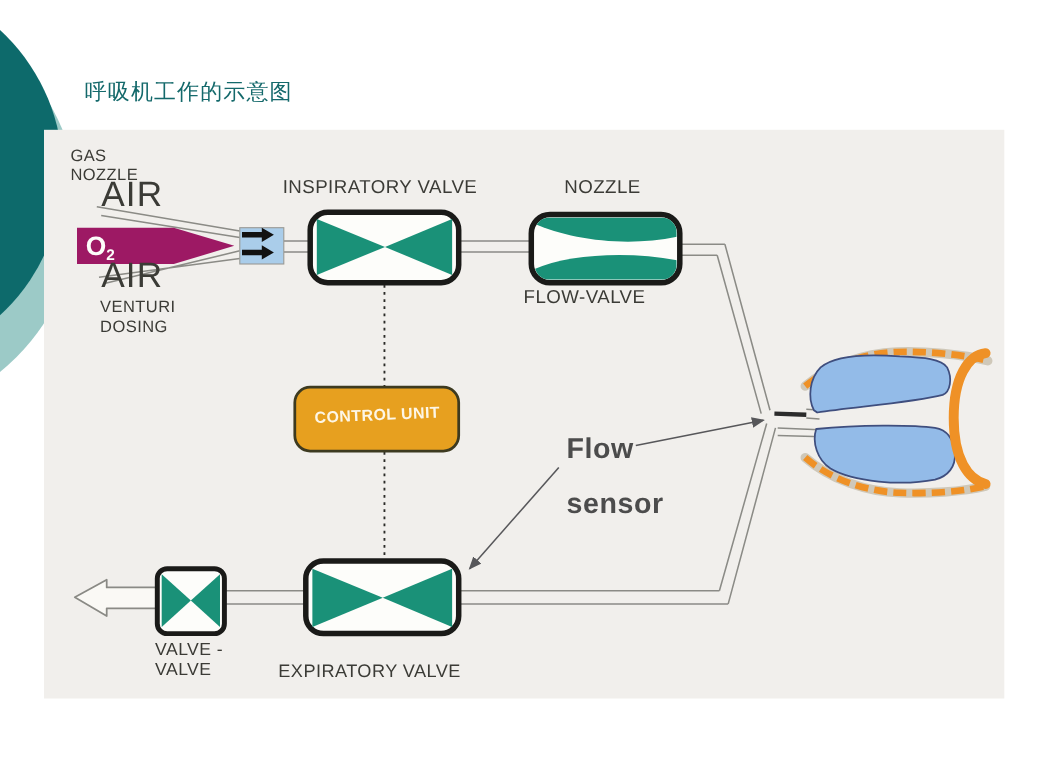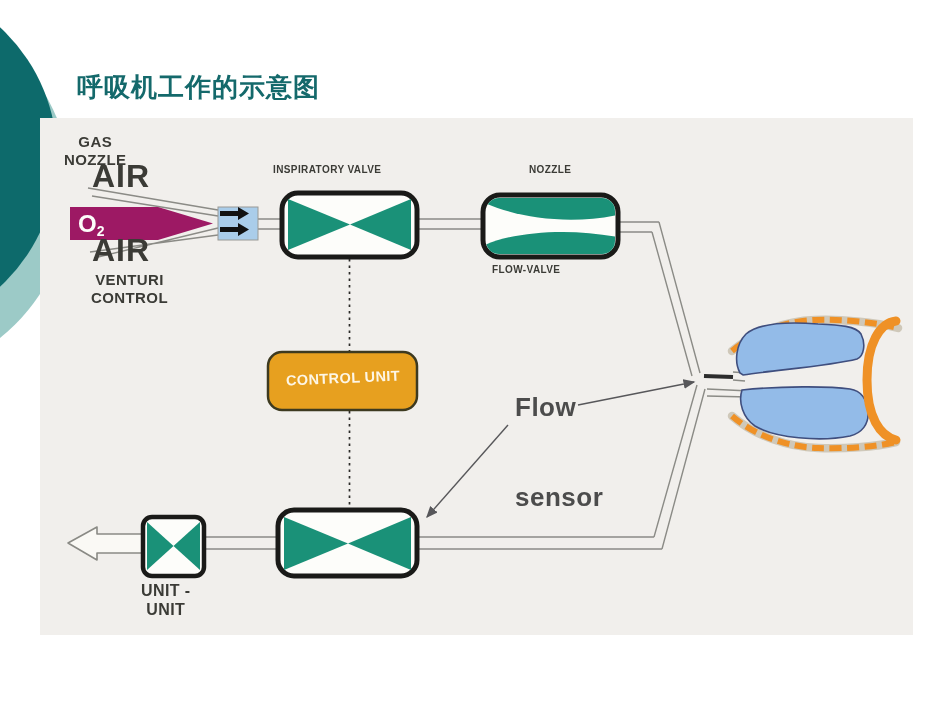--- a/index.html
+++ b/index.html
@@ -9,40 +9,39 @@
     font-family:"Liberation Sans", sans-serif;
   }
   
   .deco{position:absolute;left:0;top:0;pointer-events:none;}
   .deco .c-light{fill:var(--circle_light_teal,#9ccac7);}
   .deco .c-dark{fill:var(--circle_dark_teal,#0d6a6b);}
 
   
   .title{
     position:absolute;left:77px;top:70px;
-    font-size:26px;font-weight:700;letter-spacing:1px;
+    font-size:20px;font-weight:400;letter-spacing:1px;
     color:var(--title_teal,#14696b);
     white-space:nowrap;
   }
 
   
   .photo{
     position:absolute;left:40px;top:118px;width:873px;height:517px;
     background:var(--photo_bg,#f1efec);
   }
   .photo svg.art{position:absolute;left:0;top:0;}
 
   .lbl{
     position:absolute;color:var(--label_dark,#3b3b36);
-    font-weight:700;font-size:15px;line-height:18px;letter-spacing:.4px;
+    font-weight:400;font-size:15px;line-height:18px;letter-spacing:.4px;
     white-space:nowrap;
-    text-align:center;
   }
   .lbl.big{font-size:32px;line-height:26px;letter-spacing:1px;}
-  .lbl.mid{font-size:10px;margin-left:16px;}
+  .lbl.mid{font-size:17px;}
   .lbl.peep{font-size:16px;line-height:19px;}
   .lbl.exp{font-size:16.5px;}
   .annot{
     position:absolute;color:var(--annotation_gray,#4c4c4c);
     font-size:26px;font-weight:700;letter-spacing:.5px;white-space:nowrap;
   }
   .cu-text{
     position:absolute;left:230px;top:252px;width:146px;text-align:center;
     color:#fdf6e6;font-size:14.5px;font-weight:700;letter-spacing:.4px;
     transform:rotate(-2.5deg);
@@ -159,25 +158,26 @@
   </svg>
 
   <div class="lbl" style="left:24px;top:15px;">
     <div>GAS</div>
     <div>NOZZLE</div>
   </div>
   <div class="lbl big" style="left:52px;top:45px;">AIR</div>
   <div class="lbl big" style="left:52px;top:119px;">AIR</div>
   <div class="lbl" style="left:22px;top:153px;margin-left:29px;">
     <div>VENTURI</div>
-    <div>CONTROL</div>
+    <div>DOSING</div>
   </div>
   <div class="lbl mid" style="left:217px;top:43px;">INSPIRATORY VALVE</div>
   <div class="lbl mid" style="left:473px;top:43px;">NOZZLE</div>
   <div class="lbl mid" style="left:436px;top:143px;">FLOW-VALVE</div>
   <div class="cu-text">CONTROL UNIT</div>
   <div class="annot" style="left:475px;top:274px;">Flow</div>
-  <div class="annot" style="left:475px;top:324px;margin-top:40px;">sensor</div>
+  <div class="annot" style="left:475px;top:324px;">sensor</div>
   <div class="lbl peep" style="left:101px;top:463px;">
-    <div>UNIT -</div>
-    <div>UNIT</div>
+    <div>VALVE -</div>
+    <div>VALVE</div>
   </div>
+  <div class="lbl exp" style="left:213px;top:483px;">EXPIRATORY VALVE</div>
 </div>
 
 </body></html>

